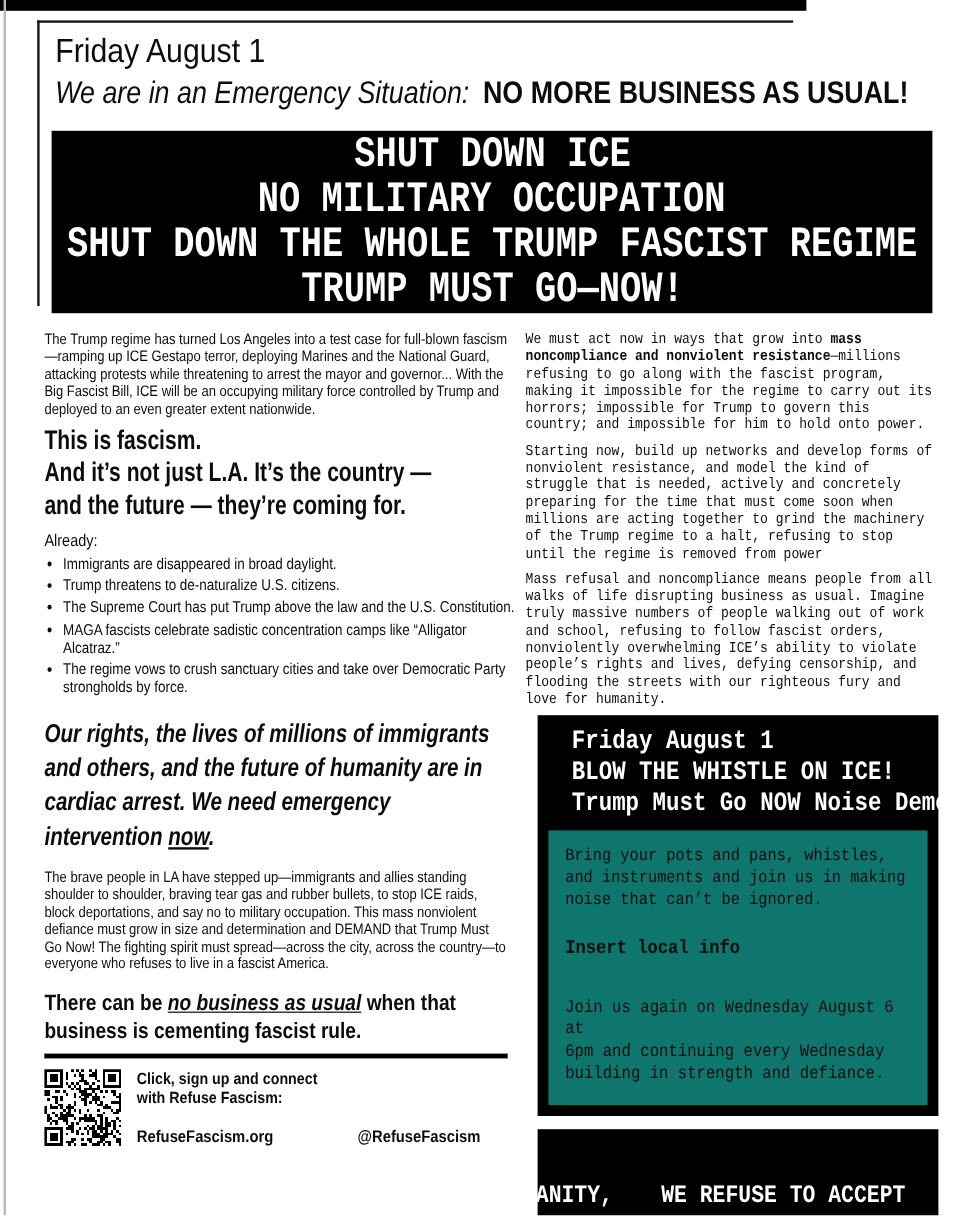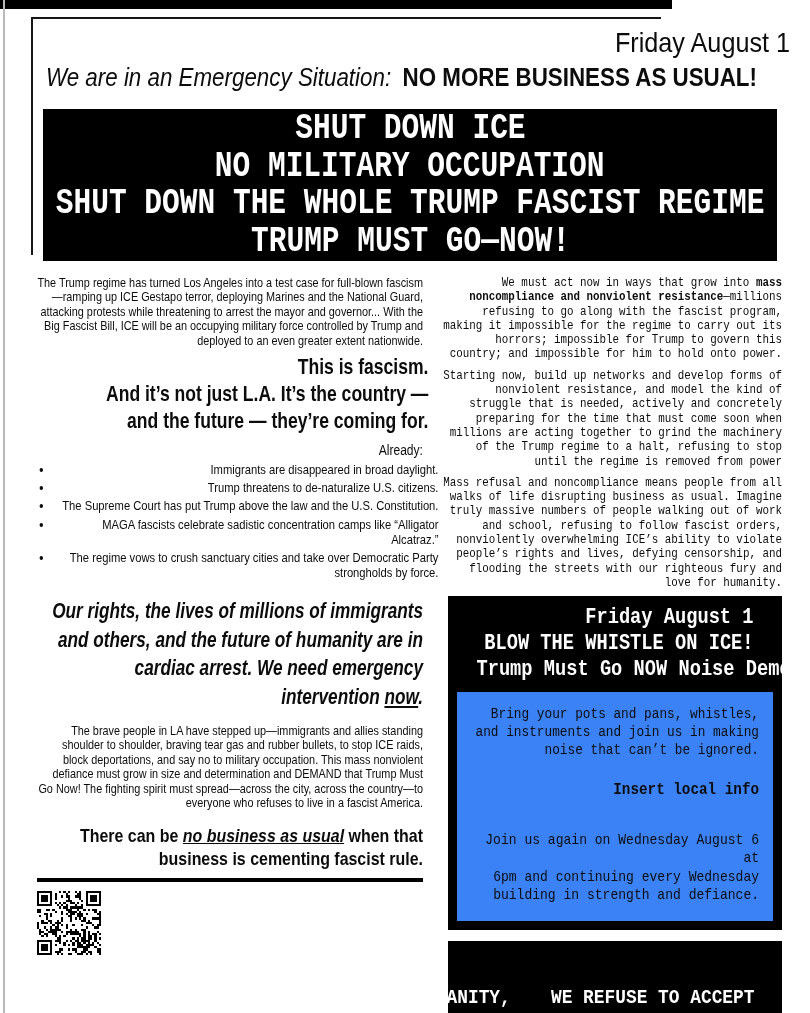--- a/index.html
+++ b/index.html
@@ -1,17 +1,17 @@
 <!DOCTYPE html>
 <html><head>
 <meta charset="utf-8">
 <style>
   html,body { margin:0; padding:0; background:#fff; }
   body { font-family:"Liberation Sans","DejaVu Sans",sans-serif; color:#0c0c0c; }
-  .page { position:relative; width:810px; height:1013px; background:#ffffff; overflow:hidden;text-align:right; }
+  .page { position:relative; width:810px; height:1013px; background:#ffffff; overflow:hidden; }
 
   
   .scan-top  { position:absolute; left:0; top:0; width:672px; height:9px; background:#000; }
   .scan-left { position:absolute; left:3px; top:0; width:2px; height:1013px; background:#b9b9b9; }
   .frame-top { position:absolute; left:31px; top:17px; width:630px; height:2px; background:#161616; }
   .frame-left{ position:absolute; left:31px; top:17px; width:2px; height:238px; background:#161616; }
 
   
   .sqz    { transform:scaleX(.862); transform-origin:0 0; width:116%; }
   .sqz-in { transform:scaleX(.893); transform-origin:0 0; width:112%; }
@@ -52,21 +52,21 @@
   .links { display:flex; gap:55px; margin-top:15px; }
   .link { font-weight:bold; font-size:14px; transform:scaleX(.88); transform-origin:0 0; white-space:nowrap; cursor:pointer; }
 
   .rp { font-size:12.6px; line-height:14.3px; }
   .rp + .rp { margin-top:7px; }
   .rp .bd { font-weight:bold; }
 
   .event-box { margin-left:10px; width:334px; background:#000; margin-top:6px; padding-bottom:9px; }
   .event-title { padding:9px 4px 4px 4px; }
   .event-title-line { color:#fff; font-weight:bold; font-size:22px; line-height:26px; }
-  .event-inner { background:#3b82f6; margin:5px 9px 0 9px; padding:14px 14px 16px 14px; }
+  .event-inner { background:#0f766e; margin:5px 9px 0 9px; padding:14px 14px 16px 14px; }
   .bring { font-size:14.3px; line-height:17.8px; }
   .local { font-weight:bold; font-size:16px; line-height:19px; margin-top:21px; }
   .join  { font-size:14.6px; line-height:18.6px; margin-top:31px; white-space:pre-line; }
 
   .humanity-box { margin-left:10px; width:334px; background:#000; margin-top:11px; height:114px;
                   display:flex; flex-direction:row; justify-content:center; align-items:center; }
   .humanity-line { color:#fff; font-weight:bold; font-size:21px; line-height:26.5px; }
 </style>
 </head>
 <body>
@@ -115,20 +115,28 @@
     <div class="p sqz brave">The brave people in LA have stepped up—immigrants and allies standing shoulder to shoulder, braving tear gas and rubber bullets, to stop ICE raids, block deportations, and say no to military occupation. This mass nonviolent defiance must grow in size and determination and DEMAND that Trump Must Go Now! The fighting spirit must spread—across the city, across the country—to everyone who refuses to live in a fascist America.</div>
 
     <div class="nbu sqz"><span>There can be </span><span class="ulit">no business as usual</span><span> when that business is cementing fascist rule.</span></div>
 
     <div class="rule"></div>
 
     <div class="footer">
       <svg class="qr" viewBox="0 0 29 29" id="qr-svg" shape-rendering="crispEdges">
           <path fill="#000" fill-rule="evenodd" d="M10 0h1v1H10zM12 0h1v1H12zM14 0h1v1H14zM17 0h1v1H17zM19 0h1v1H19zM8 1h1v1H8zM13 1h1v1H13zM18 1h1v1H18zM19 1h1v1H19zM8 2h1v1H8zM11 2h1v1H11zM13 2h1v1H13zM14 2h1v1H14zM17 2h1v1H17zM18 2h1v1H18zM19 2h1v1H19zM8 3h1v1H8zM14 3h1v1H14zM19 3h1v1H19zM13 4h1v1H13zM14 4h1v1H14zM15 4h1v1H15zM20 4h1v1H20zM8 5h1v1H8zM10 5h1v1H10zM12 5h1v1H12zM15 5h1v1H15zM16 5h1v1H16zM18 5h1v1H18zM9 6h1v1H9zM11 6h1v1H11zM13 6h1v1H13zM17 6h1v1H17zM20 6h1v1H20zM10 7h1v1H10zM12 7h1v1H12zM13 7h1v1H13zM15 7h1v1H15zM16 7h1v1H16zM17 7h1v1H17zM18 7h1v1H18zM19 7h1v1H19zM20 7h1v1H20zM0 8h1v1H0zM1 8h1v1H1zM4 8h1v1H4zM5 8h1v1H5zM7 8h1v1H7zM13 8h1v1H13zM14 8h1v1H14zM15 8h1v1H15zM18 8h1v1H18zM21 8h1v1H21zM23 8h1v1H23zM25 8h1v1H25zM26 8h1v1H26zM0 9h1v1H0zM1 9h1v1H1zM8 9h1v1H8zM11 9h1v1H11zM14 9h1v1H14zM15 9h1v1H15zM16 9h1v1H16zM17 9h1v1H17zM19 9h1v1H19zM26 9h1v1H26zM28 9h1v1H28zM3 10h1v1H3zM4 10h1v1H4zM6 10h1v1H6zM11 10h1v1H11zM13 10h1v1H13zM15 10h1v1H15zM16 10h1v1H16zM18 10h1v1H18zM19 10h1v1H19zM20 10h1v1H20zM22 10h1v1H22zM27 10h1v1H27zM28 10h1v1H28zM1 11h1v1H1zM4 11h1v1H4zM6 11h1v1H6zM14 11h1v1H14zM15 11h1v1H15zM18 11h1v1H18zM19 11h1v1H19zM20 11h1v1H20zM28 11h1v1H28zM4 12h1v1H4zM11 12h1v1H11zM15 12h1v1H15zM17 12h1v1H17zM19 12h1v1H19zM21 12h1v1H21zM25 12h1v1H25zM26 12h1v1H26zM27 12h1v1H27zM28 12h1v1H28zM2 13h1v1H2zM5 13h1v1H5zM6 13h1v1H6zM9 13h1v1H9zM11 13h1v1H11zM15 13h1v1H15zM20 13h1v1H20zM21 13h1v1H21zM23 13h1v1H23zM28 13h1v1H28zM0 14h1v1H0zM2 14h1v1H2zM3 14h1v1H3zM4 14h1v1H4zM6 14h1v1H6zM8 14h1v1H8zM9 14h1v1H9zM10 14h1v1H10zM22 14h1v1H22zM23 14h1v1H23zM24 14h1v1H24zM28 14h1v1H28zM0 15h1v1H0zM7 15h1v1H7zM9 15h1v1H9zM11 15h1v1H11zM13 15h1v1H13zM16 15h1v1H16zM20 15h1v1H20zM25 15h1v1H25zM27 15h1v1H27zM28 15h1v1H28zM0 16h1v1H0zM3 16h1v1H3zM6 16h1v1H6zM8 16h1v1H8zM9 16h1v1H9zM13 16h1v1H13zM22 16h1v1H22zM26 16h1v1H26zM27 16h1v1H27zM1 17h1v1H1zM4 17h1v1H4zM6 17h1v1H6zM7 17h1v1H7zM8 17h1v1H8zM9 17h1v1H9zM10 17h1v1H10zM15 17h1v1H15zM17 17h1v1H17zM20 17h1v1H20zM21 17h1v1H21zM1 18h1v1H1zM2 18h1v1H2zM5 18h1v1H5zM6 18h1v1H6zM7 18h1v1H7zM8 18h1v1H8zM11 18h1v1H11zM13 18h1v1H13zM14 18h1v1H14zM15 18h1v1H15zM16 18h1v1H16zM17 18h1v1H17zM18 18h1v1H18zM21 18h1v1H21zM23 18h1v1H23zM27 18h1v1H27zM1 19h1v1H1zM3 19h1v1H3zM4 19h1v1H4zM7 19h1v1H7zM8 19h1v1H8zM13 19h1v1H13zM15 19h1v1H15zM16 19h1v1H16zM17 19h1v1H17zM18 19h1v1H18zM19 19h1v1H19zM21 19h1v1H21zM23 19h1v1H23zM25 19h1v1H25zM26 19h1v1H26zM28 19h1v1H28zM2 20h1v1H2zM4 20h1v1H4zM8 20h1v1H8zM10 20h1v1H10zM12 20h1v1H12zM19 20h1v1H19zM21 20h1v1H21zM23 20h1v1H23zM24 20h1v1H24zM26 20h1v1H26zM9 21h1v1H9zM10 21h1v1H10zM16 21h1v1H16zM18 21h1v1H18zM20 21h1v1H20zM21 21h1v1H21zM23 21h1v1H23zM24 21h1v1H24zM26 21h1v1H26zM28 21h1v1H28zM8 22h1v1H8zM9 22h1v1H9zM10 22h1v1H10zM13 22h1v1H13zM15 22h1v1H15zM17 22h1v1H17zM18 22h1v1H18zM20 22h1v1H20zM21 22h1v1H21zM22 22h1v1H22zM23 22h1v1H23zM26 22h1v1H26zM10 23h1v1H10zM12 23h1v1H12zM16 23h1v1H16zM18 23h1v1H18zM19 23h1v1H19zM21 23h1v1H21zM23 23h1v1H23zM25 23h1v1H25zM27 23h1v1H27zM8 24h1v1H8zM12 24h1v1H12zM14 24h1v1H14zM16 24h1v1H16zM18 24h1v1H18zM19 24h1v1H19zM20 24h1v1H20zM22 24h1v1H22zM23 24h1v1H23zM24 24h1v1H24zM25 24h1v1H25zM28 24h1v1H28zM18 25h1v1H18zM19 25h1v1H19zM20 25h1v1H20zM21 25h1v1H21zM22 25h1v1H22zM23 25h1v1H23zM26 25h1v1H26zM10 26h1v1H10zM11 26h1v1H11zM14 26h1v1H14zM16 26h1v1H16zM17 26h1v1H17zM21 26h1v1H21zM22 26h1v1H22zM27 26h1v1H27zM28 26h1v1H28zM8 27h1v1H8zM9 27h1v1H9zM10 27h1v1H10zM17 27h1v1H17zM20 27h1v1H20zM21 27h1v1H21zM23 27h1v1H23zM24 27h1v1H24zM27 27h1v1H27zM28 27h1v1H28zM9 28h1v1H9zM11 28h1v1H11zM14 28h1v1H14zM15 28h1v1H15zM18 28h1v1H18zM19 28h1v1H19zM20 28h1v1H20zM22 28h1v1H22zM24 28h1v1H24zM28 28h1v1H28z M0 0h7v7H0z M1 1v5h5V1z M2 2h3v3H2z M22 0h7v7H22z M23 1v5h5V1z M24 2h3v3H24z M0 22h7v7H0z M1 23v5h5V23z M2 24h3v3H2z"></path>
         </svg>
+      <div class="footer-right">
+        <div class="connect">Click, sign up and connect
+with Refuse Fascism:</div>
+        <div class="links">
+          <span class="link">RefuseFascism.org</span>
+          <span class="link">@RefuseFascism</span>
+        </div>
+      </div>
     </div>
   </div>
 
   <div class="colR">
     <div class="rp sqz"><span>We must act now in ways that grow into </span><span class="bd">mass noncompliance and nonviolent resistance</span><span>—millions refusing to go along with the fascist program, making it impossible for the regime to carry out its horrors; impossible for Trump to govern this country; and impossible for him to hold onto power.</span></div>
 
     <div class="rp sqz">Starting now, build up networks and develop forms of nonviolent resistance, and model the kind of struggle that is needed, actively and concretely preparing for the time that must come soon when millions are acting together to grind the machinery of the Trump regime to a halt, refusing to stop until the regime is removed from power</div>
 
     <div class="rp sqz">Mass refusal and noncompliance means people from all walks of life disrupting business as usual. Imagine truly massive numbers of people walking out of work and school, refusing to follow fascist orders, nonviolently overwhelming ICE’s ability to violate people’s rights and lives, defying censorship, and flooding the streets with our righteous fury and love for humanity.</div>
 

